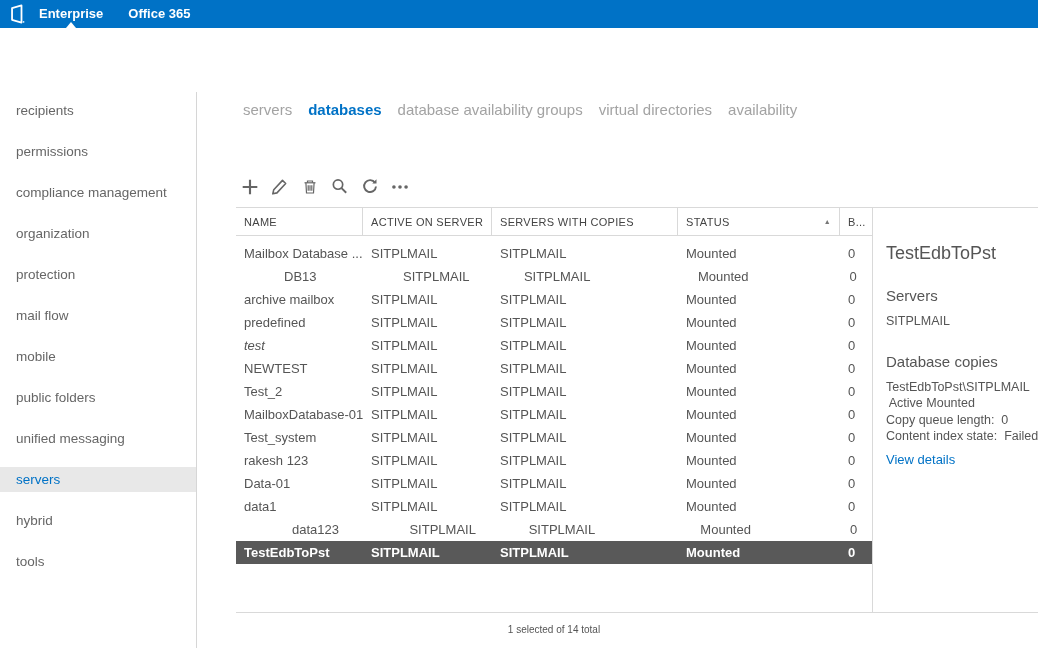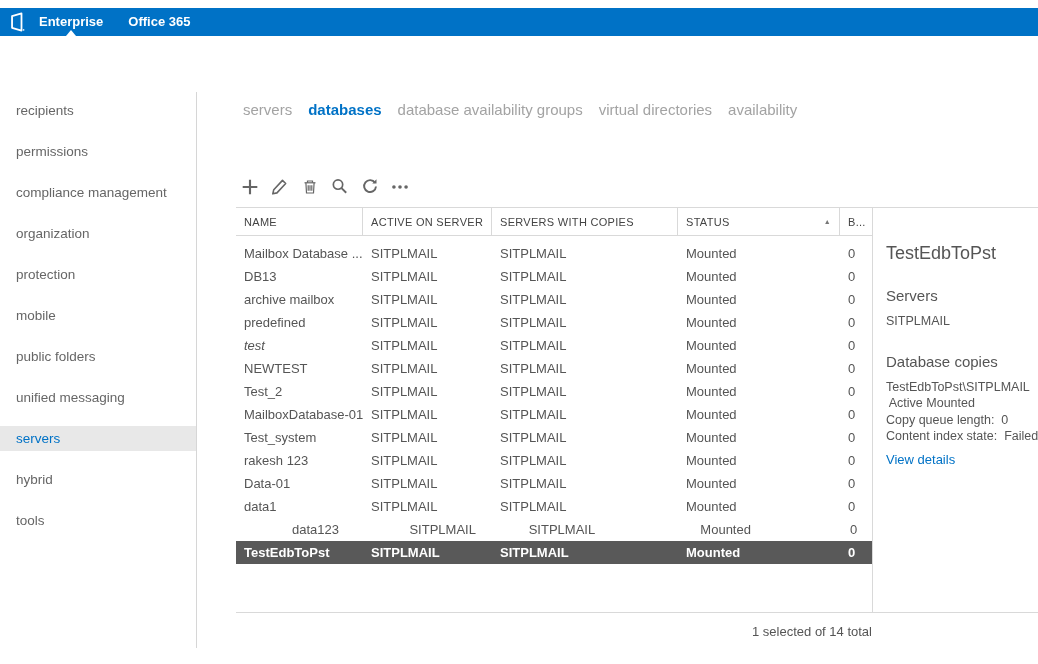--- a/index.html
+++ b/index.html
@@ -1,21 +1,21 @@
 <!DOCTYPE html>
 <html><head>
 <meta charset="utf-8">
 <style>
   * { margin:0; padding:0; box-sizing:border-box; }
   html,body { width:1038px; height:664px; background:#fff; overflow:hidden;
     font-family:"Liberation Sans","DejaVu Sans",sans-serif; }
   .screen { position:relative; width:1038px; height:664px; background:#fff; }
 
   
-  .topbar { position:absolute; top:8px; left:0; right:0; height:28px; background:#0072c6;
+  .topbar { position:absolute; top:0; left:0; right:0; height:28px; background:#0072c6;
     display:flex; align-items:center; }
   .logo { margin-left:8px; width:18px; height:22px; display:flex; align-items:center; }
   .topbar-tabs { display:flex; margin-left:13px; height:28px; }
   .topbar-tab { position:relative; color:#fff; font-size:13px; font-weight:600;
     height:28px; line-height:27px; margin-right:25px; cursor:pointer; }
   .topbar-tab.active::after { content:""; position:absolute; bottom:0; left:50%;
     margin-left:-5px; border-left:5px solid transparent; border-right:5px solid transparent;
     border-bottom:6px solid #fff; }
 
   .page-title { position:absolute; left:16px; top:45px; font-size:22px; font-weight:400;
@@ -51,22 +51,22 @@
   .th:last-child { border-right:none; }
   .sort-arrow { position:absolute; right:8px; top:10px; font-size:7px; color:#777; }
   .t-body { padding-top:6px; }
   .tr { display:flex; height:23px; align-items:center; cursor:pointer; }
   .td { padding-left:8px; font-size:13px; color:#555; white-space:nowrap; overflow:hidden; }
   .tr.selected { background:#595959; }
   .tr.selected .td { color:#fff; font-weight:700; }
 
   .v-divider { position:absolute; left:872px; top:207px; height:406px; width:1px; background:#d9d9d9; }
   .bottom-rule { position:absolute; left:236px; right:0; top:612px; height:1px; background:#d9d9d9; }
-  .status-line { position:absolute; left:236px; width:636px; top:624px; text-align:right;
-    font-size:13px; color:#555; }
+  .status-line { position:absolute; left:236px; width:636px; top:624px; text-align:center;
+    font-size:10px; color:#555; }
 
   
   .details { position:absolute; left:886px; top:243px; width:152px; color:#555; }
   .details h2 { font-size:18px; font-weight:400; color:#555; }
   .sec-heading { margin-top:23px; font-size:15px; font-weight:400; color:#555; }
   .sec-lines { margin-top:9px; }
   .sec-line { font-size:12.5px; line-height:16.5px; color:#555; white-space:pre; }
   .link { display:inline-block; margin-top:7px; font-size:13px; color:#0072c6;
     text-decoration:none; cursor:pointer; }
 </style>
@@ -99,20 +99,23 @@
       <div class="side-item">
         <span class="side-label">compliance management</span>
       </div>
       <div class="side-item">
         <span class="side-label">organization</span>
       </div>
       <div class="side-item">
         <span class="side-label">protection</span>
       </div>
       <div class="side-item">
+        <span class="side-label">mail flow</span>
+      </div>
+      <div class="side-item">
         <span class="side-label">mobile</span>
       </div>
       <div class="side-item">
         <span class="side-label">public folders</span>
       </div>
       <div class="side-item">
         <span class="side-label">unified messaging</span>
       </div>
       <div class="side-item active">
         <span class="side-label">servers</span>
@@ -209,21 +212,21 @@
       </div>
     <div class="t-body" id="t-body">
         <div class="tr">
           <div class="td" style="width: 127px;">Mailbox Database ...</div>
           <div class="td" style="width: 129px;">SITPLMAIL</div>
           <div class="td" style="width: 186px;">SITPLMAIL</div>
           <div class="td" style="width: 162px;">Mounted</div>
           <div class="td" style="width: 32px;">0</div>
         </div>
         <div class="tr">
-          <div class="td" style="width: 127px;">DB13</div>
+          <div class="td" style="width: 127px; margin-left: 40px;">DB13</div>
           <div class="td" style="width: 129px;">SITPLMAIL</div>
           <div class="td" style="width: 186px;">SITPLMAIL</div>
           <div class="td" style="width: 162px;">Mounted</div>
           <div class="td" style="width: 32px;">0</div>
         </div>
         <div class="tr">
           <div class="td" style="width: 127px;">archive mailbox</div>
           <div class="td" style="width: 129px;">SITPLMAIL</div>
           <div class="td" style="width: 186px;">SITPLMAIL</div>
           <div class="td" style="width: 162px;">Mounted</div>

